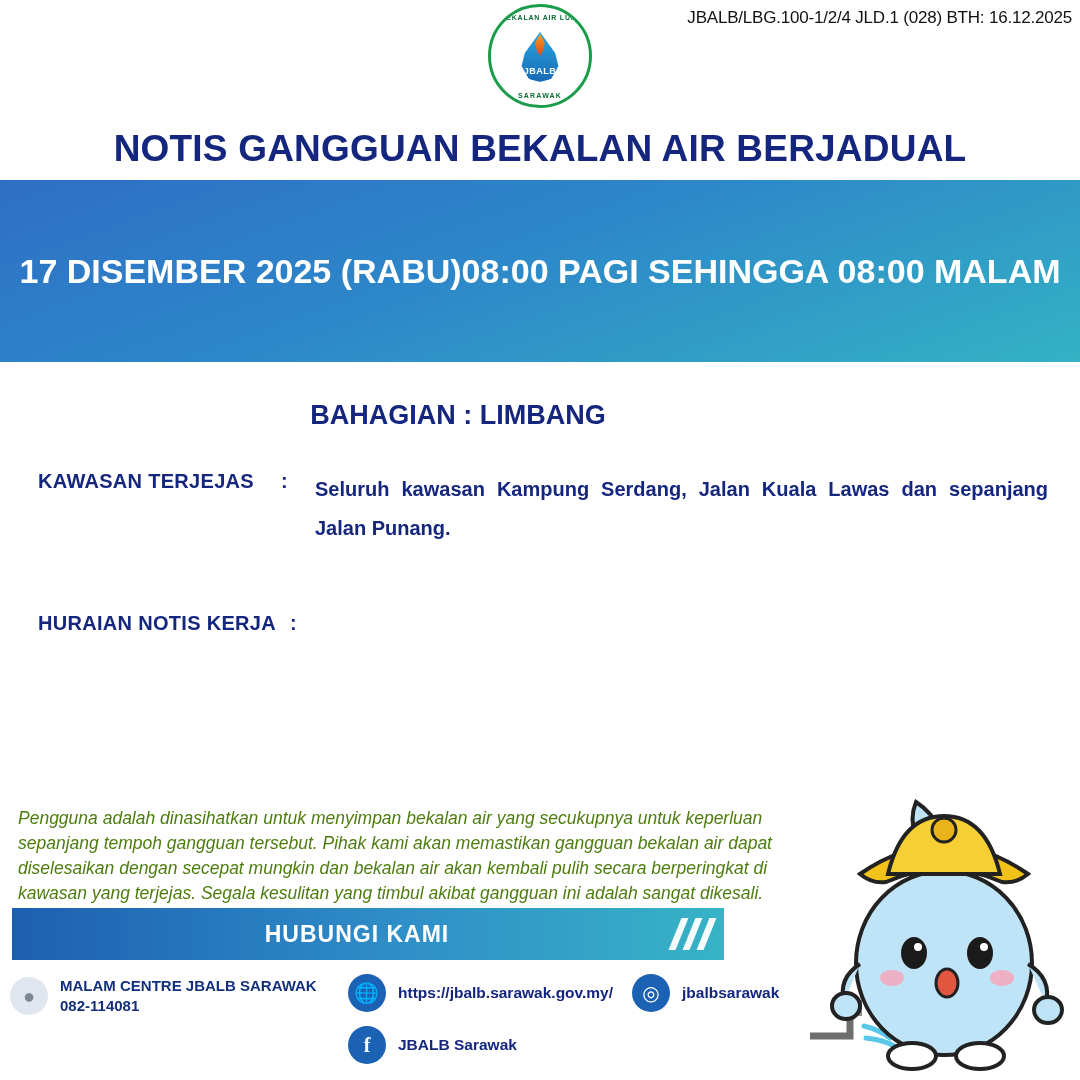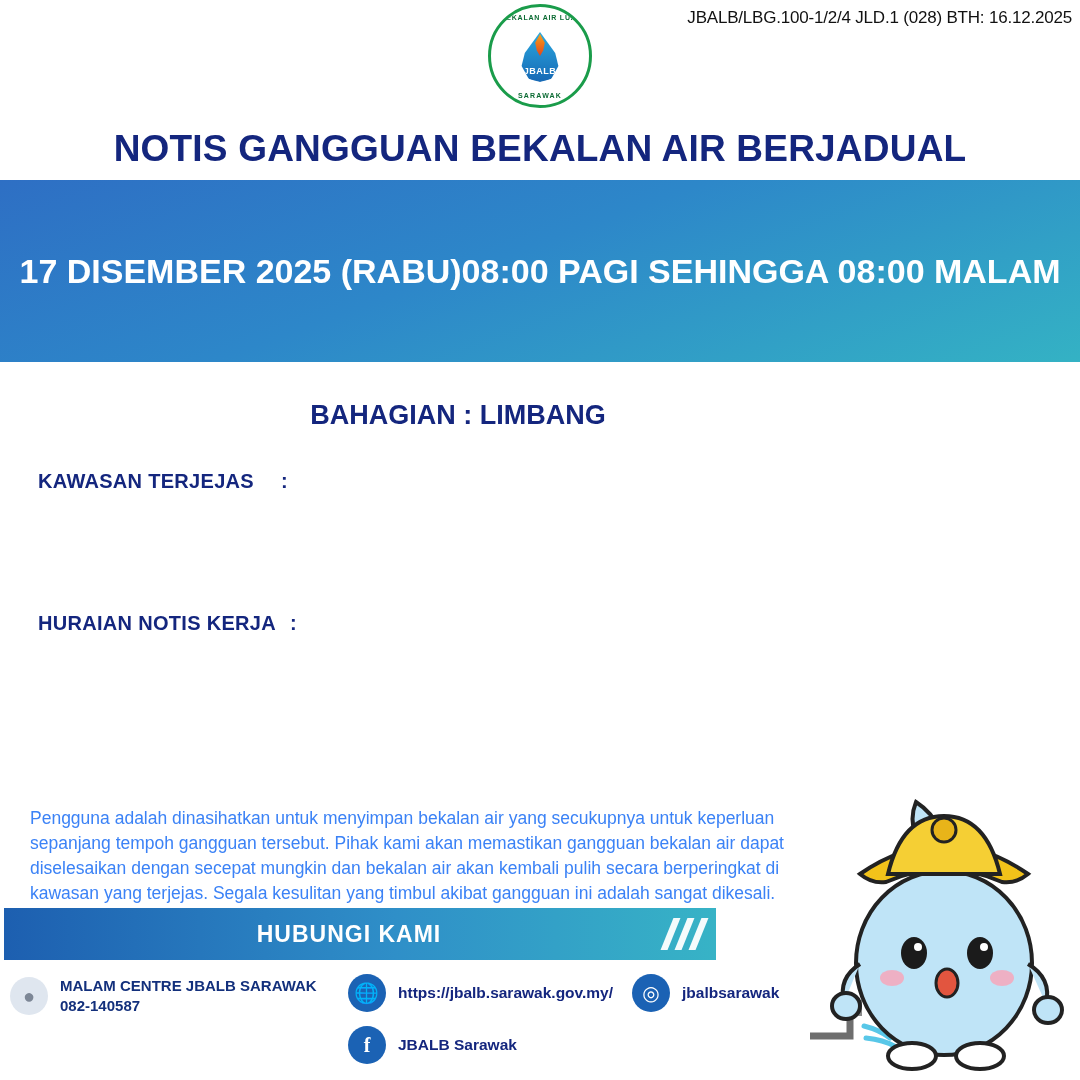--- a/index.html
+++ b/index.html
@@ -93,28 +93,28 @@
   #f-kawasan { top: 470px; left: 38px; width: 1010px; }
   #f-kawasan .colon { left: 243px; top: 0; }
   #f-kawasan .value { margin-left: 277px; }
 
   #f-huraian { top: 612px; left: 38px; width: 1010px; }
   #f-huraian .colon { left: 252px; top: 0; }
   #f-huraian .value { margin-left: 277px; }
 
   
   .advisory {
-    position: absolute; top: 806px; left: 30px; width: 790px;
-    font-size: 17.5px; color: #3b82f6;
+    position: absolute; top: 806px; left: 18px; width: 790px;
+    font-size: 17.5px; font-style: italic; color: #4d7c0f;
     line-height: 1.42;
   }
 
   
   .contact-band {
-    position: absolute; top: 908px; left: 4px; width: 712px; height: 52px;
+    position: absolute; top: 908px; left: 12px; width: 712px; height: 52px;
     background: linear-gradient(90deg,#1d5fb0 0%, #2f8fc8 55%, #37b3c6 100%);
     display: flex; align-items: center; justify-content: center; padding-left: 18px;
   }
   .contact-band .txt {
     font-size: 23px; font-weight: bold; color: #ffffff; letter-spacing: 1px;
     margin-right: 40px;
   }
   .band-slashes {
     position: absolute; right: 14px; top: 10px;
     display: flex; gap: 7px;
@@ -175,20 +175,21 @@
     <div class="l2">08:00 PAGI SEHINGGA 08:00 MALAM</div>
   </div>
 
   <div class="region-row">
     <div>BAHAGIAN : LIMBANG</div>
   </div>
 
   <div class="field" id="f-kawasan">
     <div class="label">KAWASAN TERJEJAS</div>
     <div class="colon">:</div>
+    <div class="value">Seluruh kawasan Kampung Serdang, Jalan Kuala Lawas dan sepanjang Jalan Punang.</div>
   </div>
 
   <div class="field" id="f-huraian">
     <div class="label">HURAIAN NOTIS KERJA</div>
     <div class="colon">:</div>
   </div>
 
   <div class="advisory">Pengguna adalah dinasihatkan untuk menyimpan bekalan air yang secukupnya untuk keperluan sepanjang tempoh gangguan tersebut. Pihak kami akan memastikan gangguan bekalan air dapat diselesaikan dengan secepat mungkin dan bekalan air akan kembali pulih secara berperingkat di kawasan yang terjejas. Segala kesulitan yang timbul akibat gangguan ini adalah sangat dikesali.</div>
 
   <div class="contact-band">
@@ -199,21 +200,21 @@
         <i></i>
       </div>
   </div>
 
   <div class="contacts">
 
     <div class="c-item" id="c-call">
       <div class="c-icon person">●</div>
       <div class="c-text">
         <div>MALAM CENTRE JBALB SARAWAK</div>
-        <div>082-140587</div>
+        <div>082-114081</div>
       </div>
     </div>
 
     <div class="c-item" id="c-web">
       <div class="c-icon globe">🌐</div>
       <div class="c-text link">https://jbalb.sarawak.gov.my/</div>
     </div>
 
     <div class="c-item" id="c-fb">
       <div class="c-icon fb">f</div>

